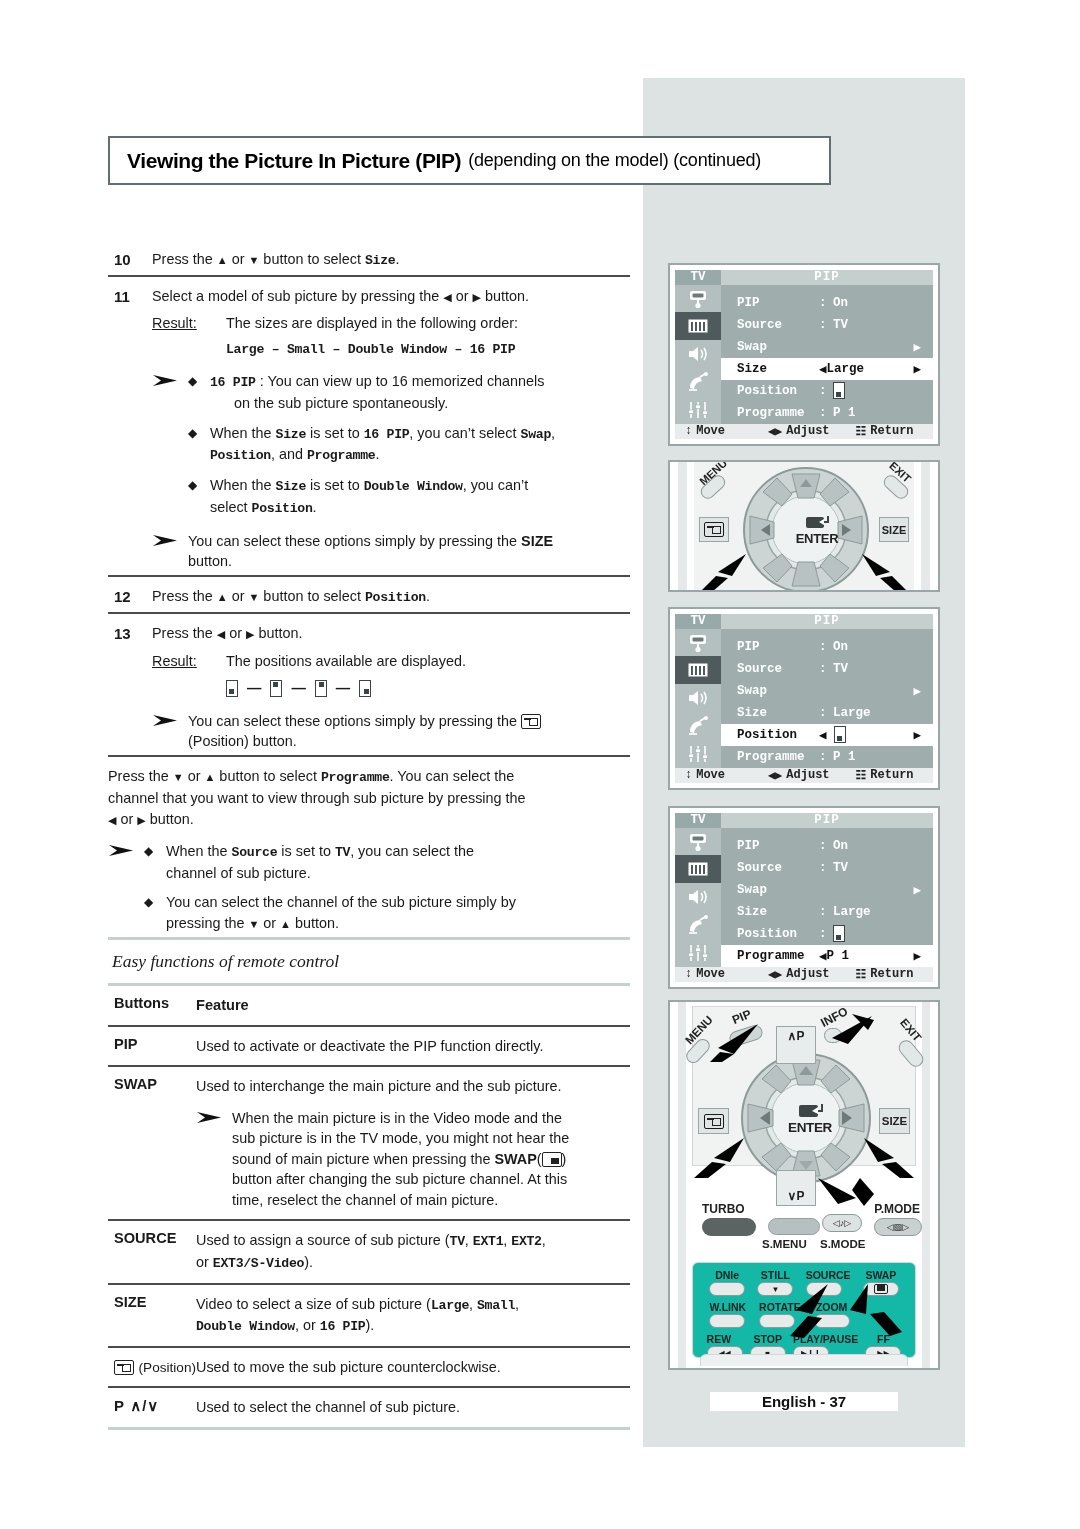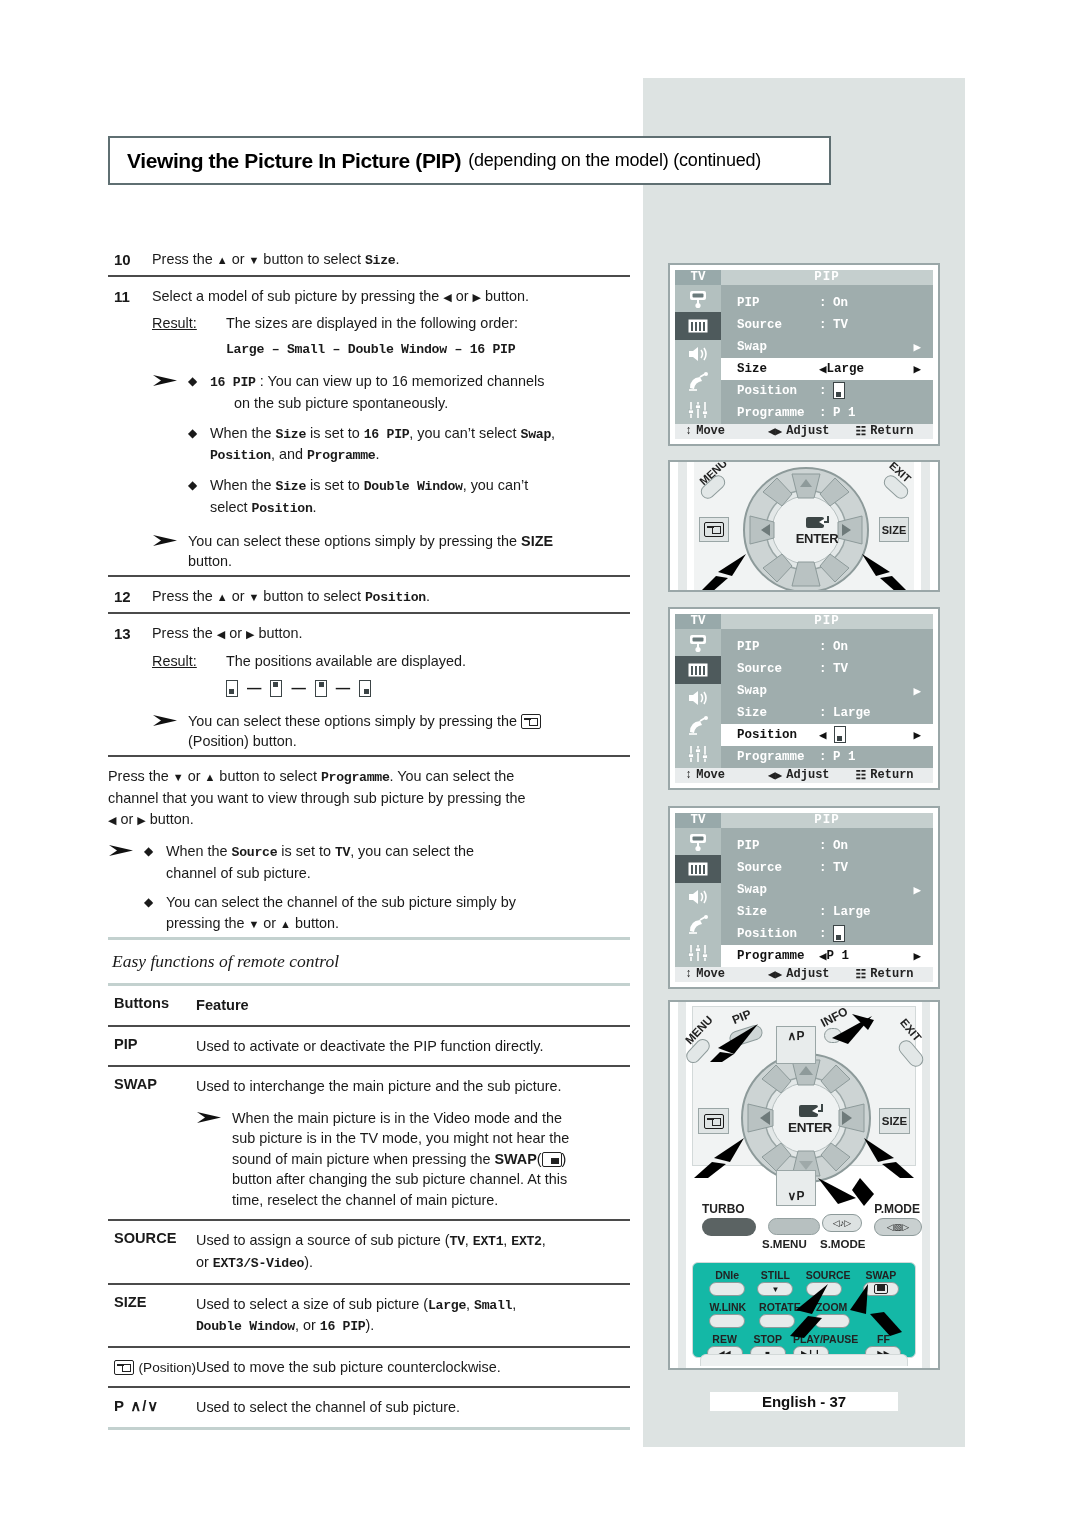--- a/index.html
+++ b/index.html
@@ -331,21 +331,21 @@
         <div class="tcol2">
           <span>Used to assign a source of sub picture (</span><span class="mono">TV</span><span>, </span><span class="mono">EXT1</span><span>, </span><span class="mono">EXT2</span><span>,</span>
           <span style="display:block"><span>or </span><span class="mono">EXT3/S-Video</span><span>).</span></span>
         </div>
       </div>
       <div class="hr"></div>
 
       <div class="trow">
         <div class="tcol1">SIZE</div>
         <div class="tcol2">
-          <span>Used to select a size of sub picture (</span><span class="mono">Large</span><span>, </span><span class="mono">Small</span><span>,</span>
+          <span>Video to select a size of sub picture (</span><span class="mono">Large</span><span>, </span><span class="mono">Small</span><span>,</span>
           <span style="display:block"><span class="mono">Double Window</span><span>, or </span><span class="mono">16 PIP</span><span>).</span></span>
         </div>
       </div>
       <div class="hr"></div>
 
       <div class="trow">
         <div class="tcol1" style="display:flex;align-items:center;gap:5px;font-weight:normal">
           <span class="pipglyph"></span>
           <span style="font-size:13.6px">(Position)</span>
         </div>
@@ -863,21 +863,21 @@
           <div style="font-size:10.5px;font-weight:bold;color:#222">ROTATE</div>
           <div style="width:36px;height:14px;border-radius:8px;background:#e7ebeb;border:1.3px solid #8d9a9a;margin-top:1px;"></div>
         </div>
         <div style="text-align:center">
           <div style="font-size:10.5px;font-weight:bold;color:#222">ZOOM</div>
           <div style="width:36px;height:14px;border-radius:8px;background:#e7ebeb;border:1.3px solid #8d9a9a;margin-top:1px;"></div>
         </div>
         <div style="width:36px"></div>
       </div>
       <div style="position:absolute;left:10px;right:10px;top:70px;display:flex;justify-content:space-around;">
-        <div style="text-align:center">
+        <div style="text-align:left">
           <div style="font-size:10.5px;font-weight:bold;color:#222">REW</div>
           <div style="width:36px;height:14px;border-radius:8px;background:#e7ebeb;border:1.3px solid #8d9a9a;margin-top:1px;display:flex;align-items:center;justify-content:center;font-size:8px;">◀◀</div>
         </div>
         <div style="text-align:center">
           <div style="font-size:10.5px;font-weight:bold;color:#222">STOP</div>
           <div style="width:36px;height:14px;border-radius:8px;background:#e7ebeb;border:1.3px solid #8d9a9a;margin-top:1px;display:flex;align-items:center;justify-content:center;font-size:8px;">■</div>
         </div>
         <div style="text-align:center">
           <div style="font-size:10.5px;font-weight:bold;color:#222">PLAY/PAUSE</div>
           <div style="width:36px;height:14px;border-radius:8px;background:#e7ebeb;border:1.3px solid #8d9a9a;margin-top:1px;display:flex;align-items:center;justify-content:center;font-size:8px;">▶❙❙</div>

